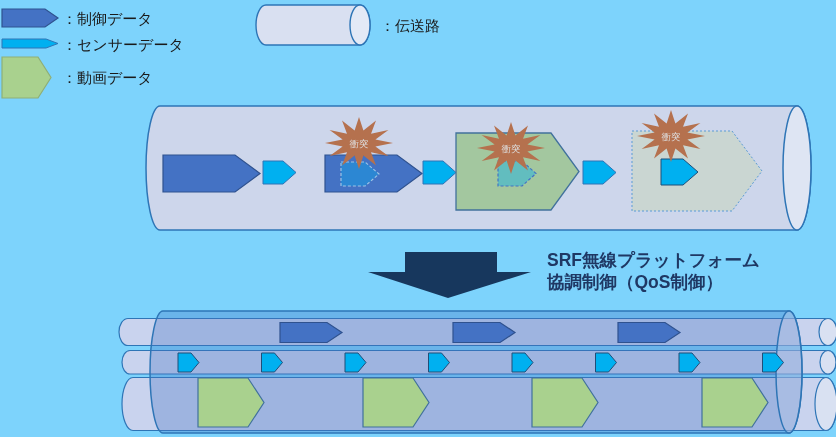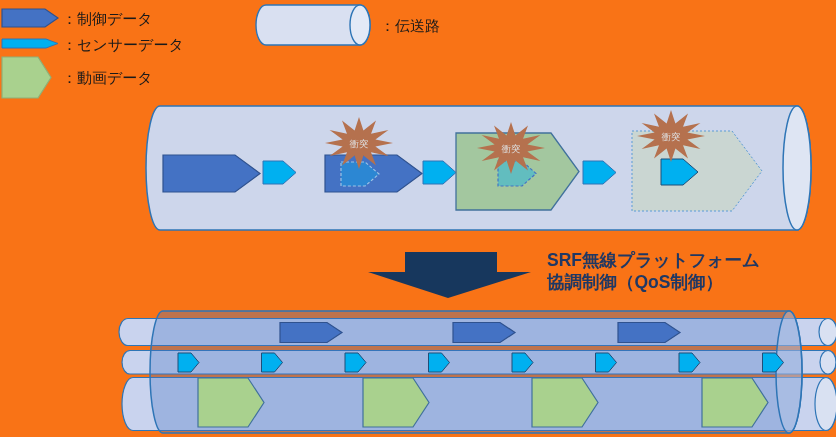--- a/index.html
+++ b/index.html
@@ -1,16 +1,16 @@
 <!DOCTYPE html>
 <html><head>
 <meta charset="utf-8">
 <style>
   html,body{margin:0;padding:0;background:#ffffff;}
-  .canvas{position:relative;width:836px;height:437px;background:#f97316;overflow:hidden;
+  .canvas{position:relative;width:836px;height:437px;background:#7dd3fc;overflow:hidden;
           font-family:"Liberation Sans","DejaVu Sans",sans-serif;}
   svg{display:block;}
   text{font-family:"Liberation Sans","DejaVu Sans",sans-serif;}
   .legend-label{font-size:15px;fill:#1a1a1a;}
   .caption{font-size:17.5px;font-weight:bold;fill:#1F3864;}
   .burst-label{font-size:9.5px;fill:#DDDDDD;text-anchor:middle;}
 </style>
 </head>
 <body>
 

